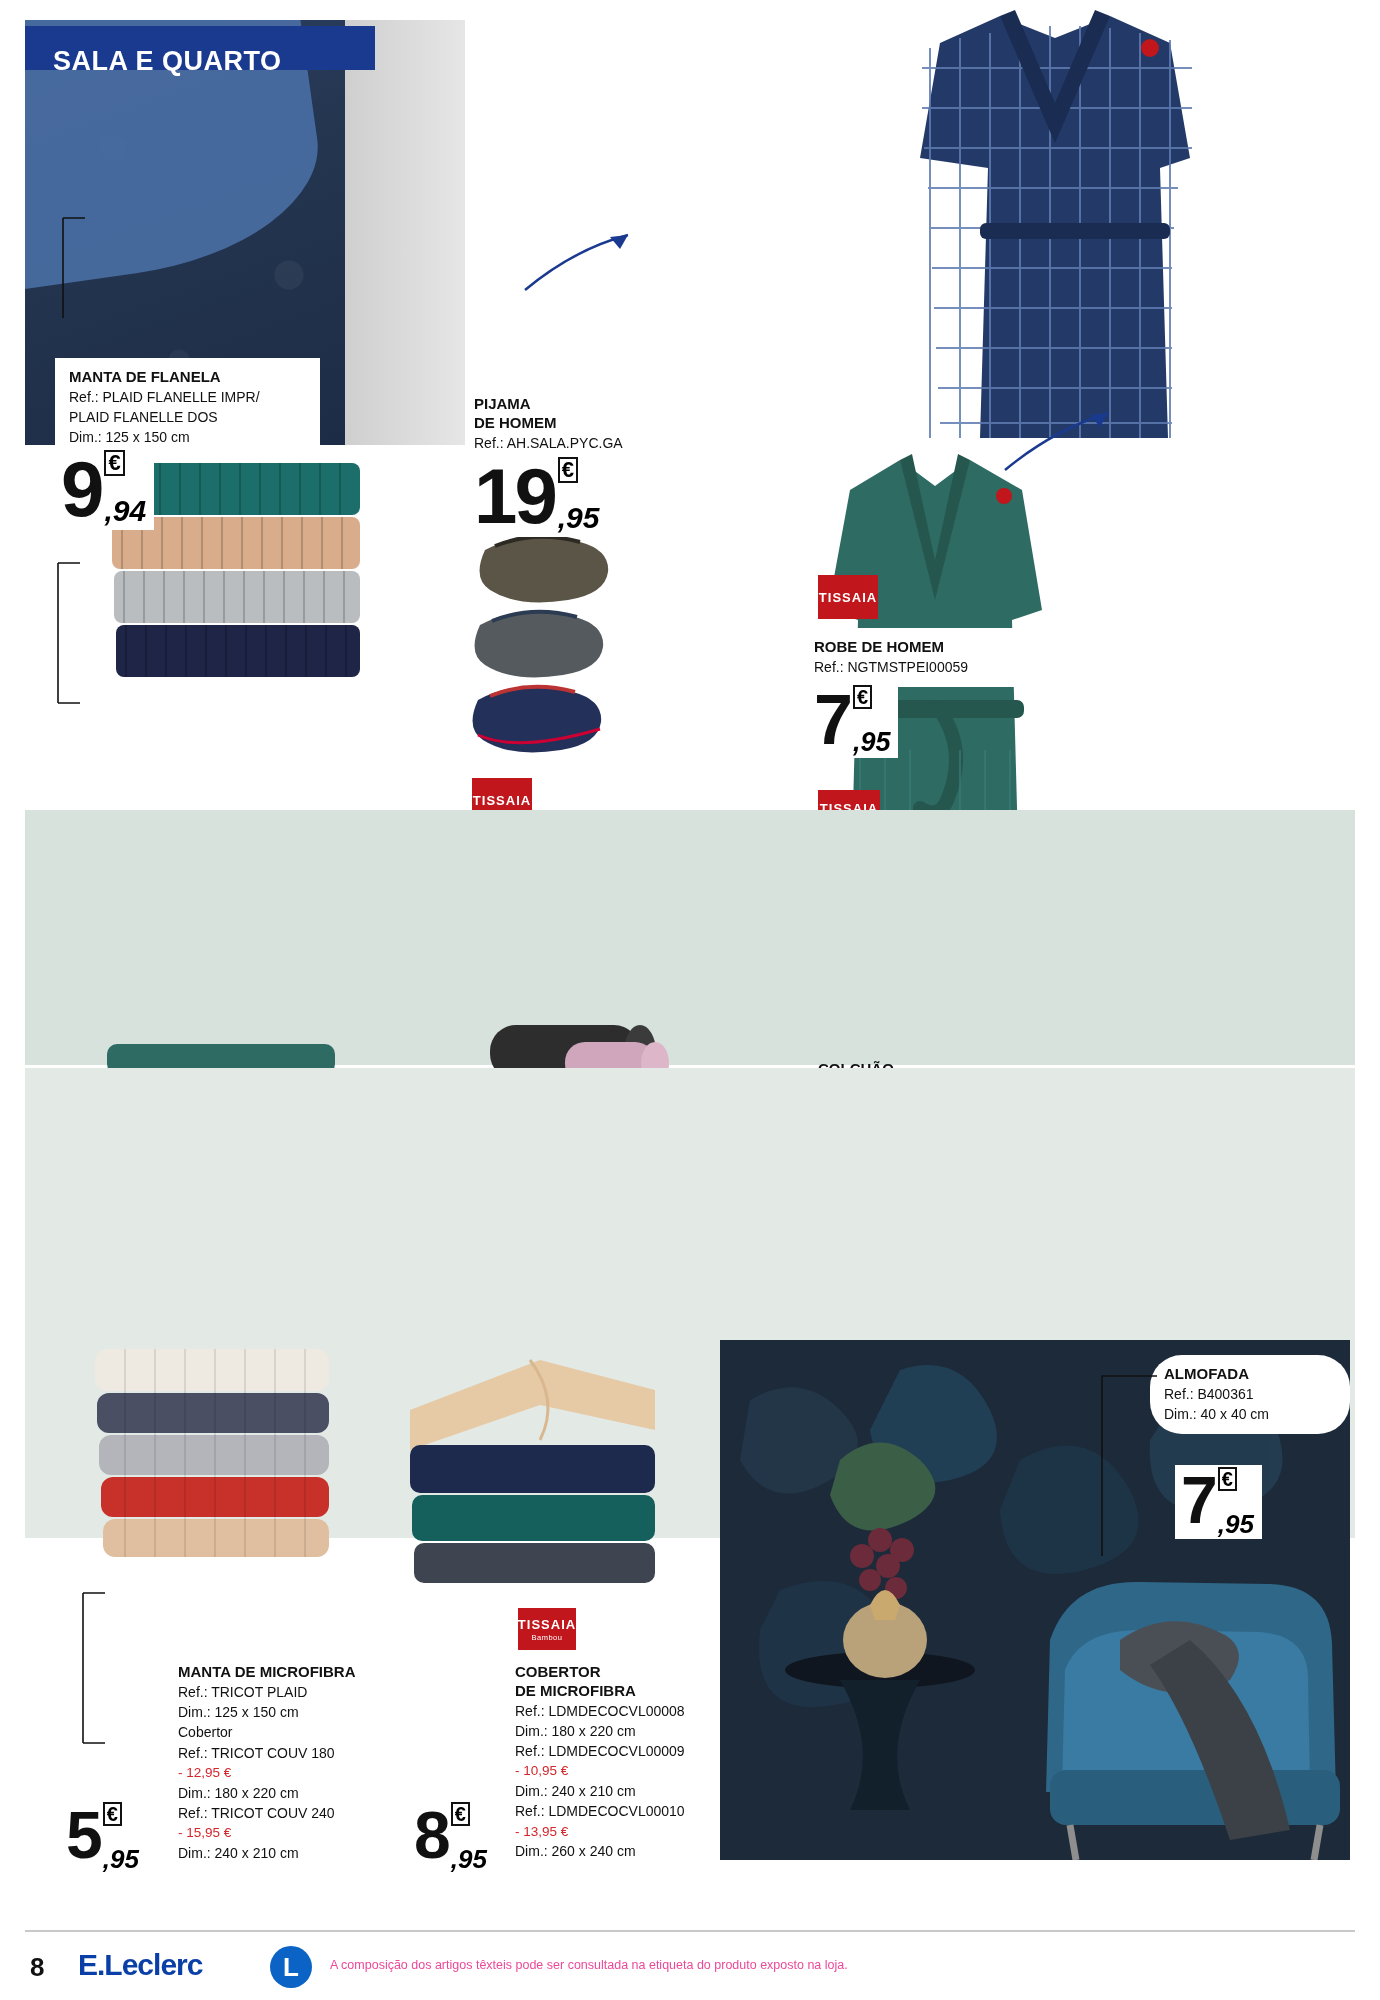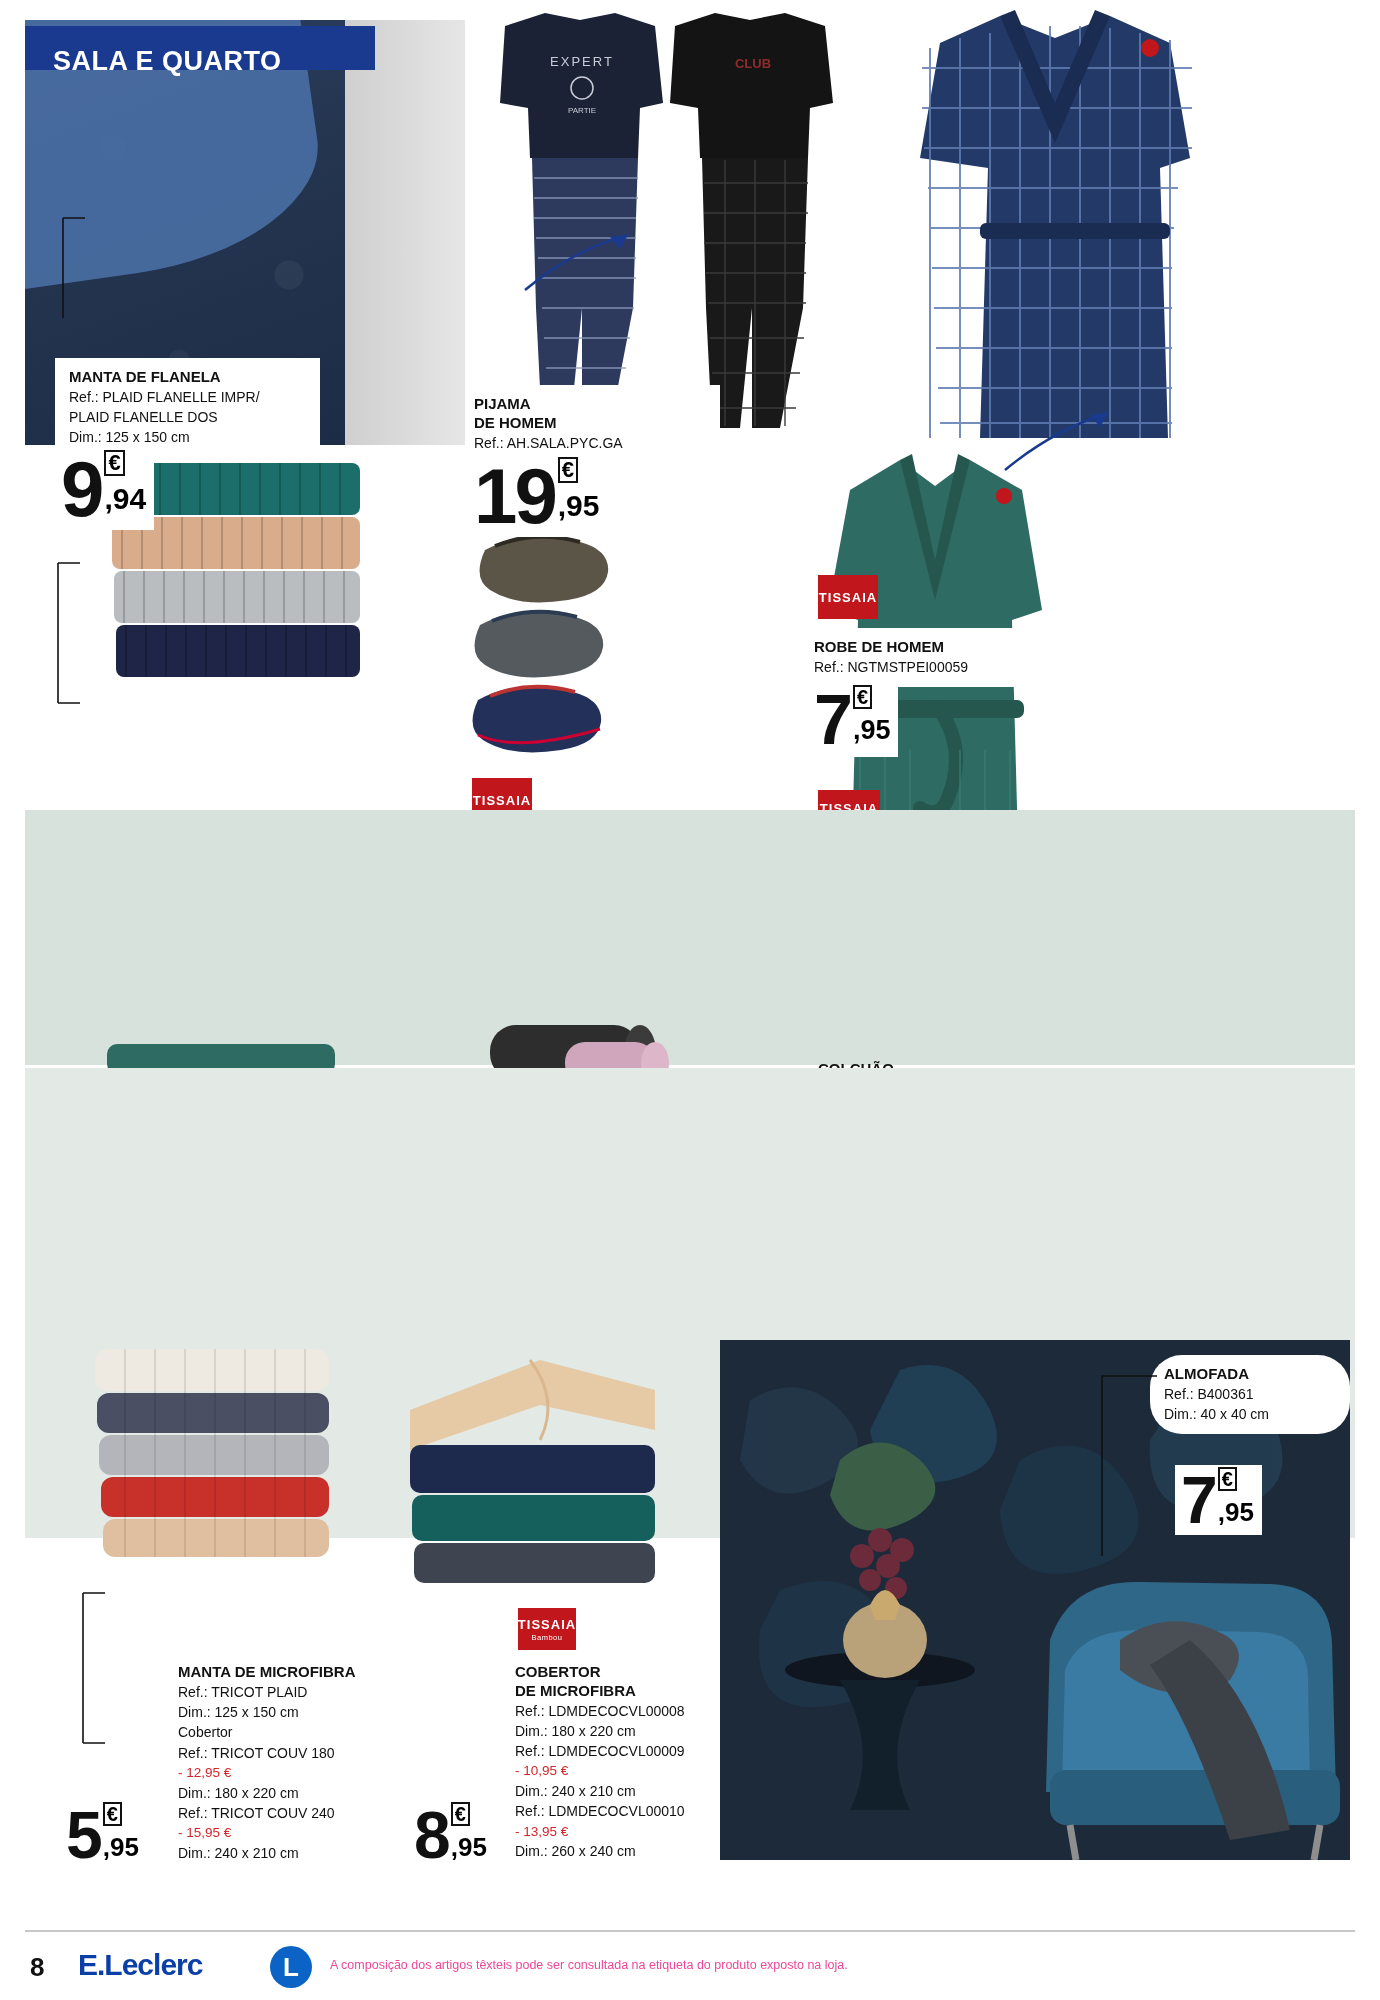--- a/index.html
+++ b/index.html
@@ -31,21 +31,22 @@
     margin-left: 3px;
   }
   .price .eur {
     border: 2px solid #111;
     font-weight: bold;
     padding: 0 2px;
     line-height: 1;
   }
   .price .dec {
     font-weight: bold;
-    margin-top: 8px;
+    margin-top: 20px;
+    font-style: italic;
   }
 
   
   .hdr-band {
     position: absolute; left: 25px; top: 26px;
     width: 350px; height: 44px;
     background: #1a3a8f;
   }
   .hdr-band .t {
     color: #fff; font-size: 27px; font-weight: bold;
@@ -125,41 +126,20 @@
 </head>
 <body>
 
 <div class="page">
 
   <div class="img flanela-img">
     <div class="grey"></div>
     <div class="fold"></div>
   </div>
 
-  <div class="img pj-panel">
-    <svg width="375" height="440" viewBox="0 0 375 440">
-
-      <path d="M35 18 L75 5 L110 12 L145 5 L185 18 L193 95 L170 100 L168 150 L60 150 L58 100 L30 95 Z" fill="#1b2236"></path>
-      <path d="M62 150 L168 150 L163 300 L140 420 L112 420 L112 300 L100 420 L72 420 L66 300 Z" fill="#2d3a5e"></path>
-      <g stroke="#8d9bc0" stroke-width="2" opacity=".65">
-        <path d="M64 170 h104 M64 190 h104 M64 210 h102 M66 230 h100 M68 250 h98 M70 270 h96 M72 300 h92 M74 330 h86 M76 360 h80 M78 390 h74"></path>
-      </g>
-      <text x="112" y="58" font-size="13" fill="#c9ccd6" text-anchor="middle" font-family="Liberation Sans, sans-serif" letter-spacing="2">EXPERT</text>
-      <circle cx="112" cy="80" r="11" fill="none" stroke="#c9ccd6" stroke-width="1.5"></circle>
-      <text x="112" y="105" font-size="8" fill="#c9ccd6" text-anchor="middle" font-family="Liberation Sans, sans-serif">PARTIE</text>
-
-      <path d="M205 18 L245 5 L280 12 L315 5 L355 18 L363 95 L340 100 L338 150 L230 150 L228 100 L200 95 Z" fill="#141414"></path>
-      <path d="M232 150 L338 150 L333 300 L310 420 L282 420 L282 300 L270 420 L242 420 L236 300 Z" fill="#191919"></path>
-      <g stroke="#3a3a3a" stroke-width="1.4">
-        <path d="M234 175 h104 M234 205 h104 M234 235 h102 M236 265 h100 M238 295 h98 M240 330 h94 M242 365 h88 M244 400 h82"></path>
-        <path d="M255 152 v266 M285 152 v266 M315 152 v266"></path>
-      </g>
-      <text x="283" y="60" font-size="13" fill="#8e2b2b" text-anchor="middle" font-family="Liberation Sans, sans-serif" font-weight="bold">CLUB</text>
-    </svg>
-  </div>
 
   <div class="img robe-panel">
     <svg width="505" height="440" viewBox="0 0 505 440">
       <path d="M90 35 L150 8 L205 30 L260 8 L320 35 L340 150 L310 160 L318 430 L130 430 L138 160 L70 150 Z" fill="#233a68"></path>
       <g stroke="#5f7bb0" stroke-width="2" opacity=".85">
         <path d="M80 40 v390 M110 30 v400 M140 25 v405 M170 20 v410 M200 18 v412 M230 18 v412 M260 20 v410 M290 25 v405 M320 32 v398"></path>
         <path d="M72 60 h270 M72 100 h270 M74 140 h268 M78 180 h250 M80 220 h244 M82 260 h240 M84 300 h238 M86 340 h236 M88 380 h234 M90 415 h232"></path>
       </g>
       <path d="M150 8 L205 135 L260 8 L245 2 L205 95 L165 2 Z" fill="#1a2c52"></path>
       <rect x="130" y="215" width="190" height="16" rx="6" fill="#1a2c52"></rect>

